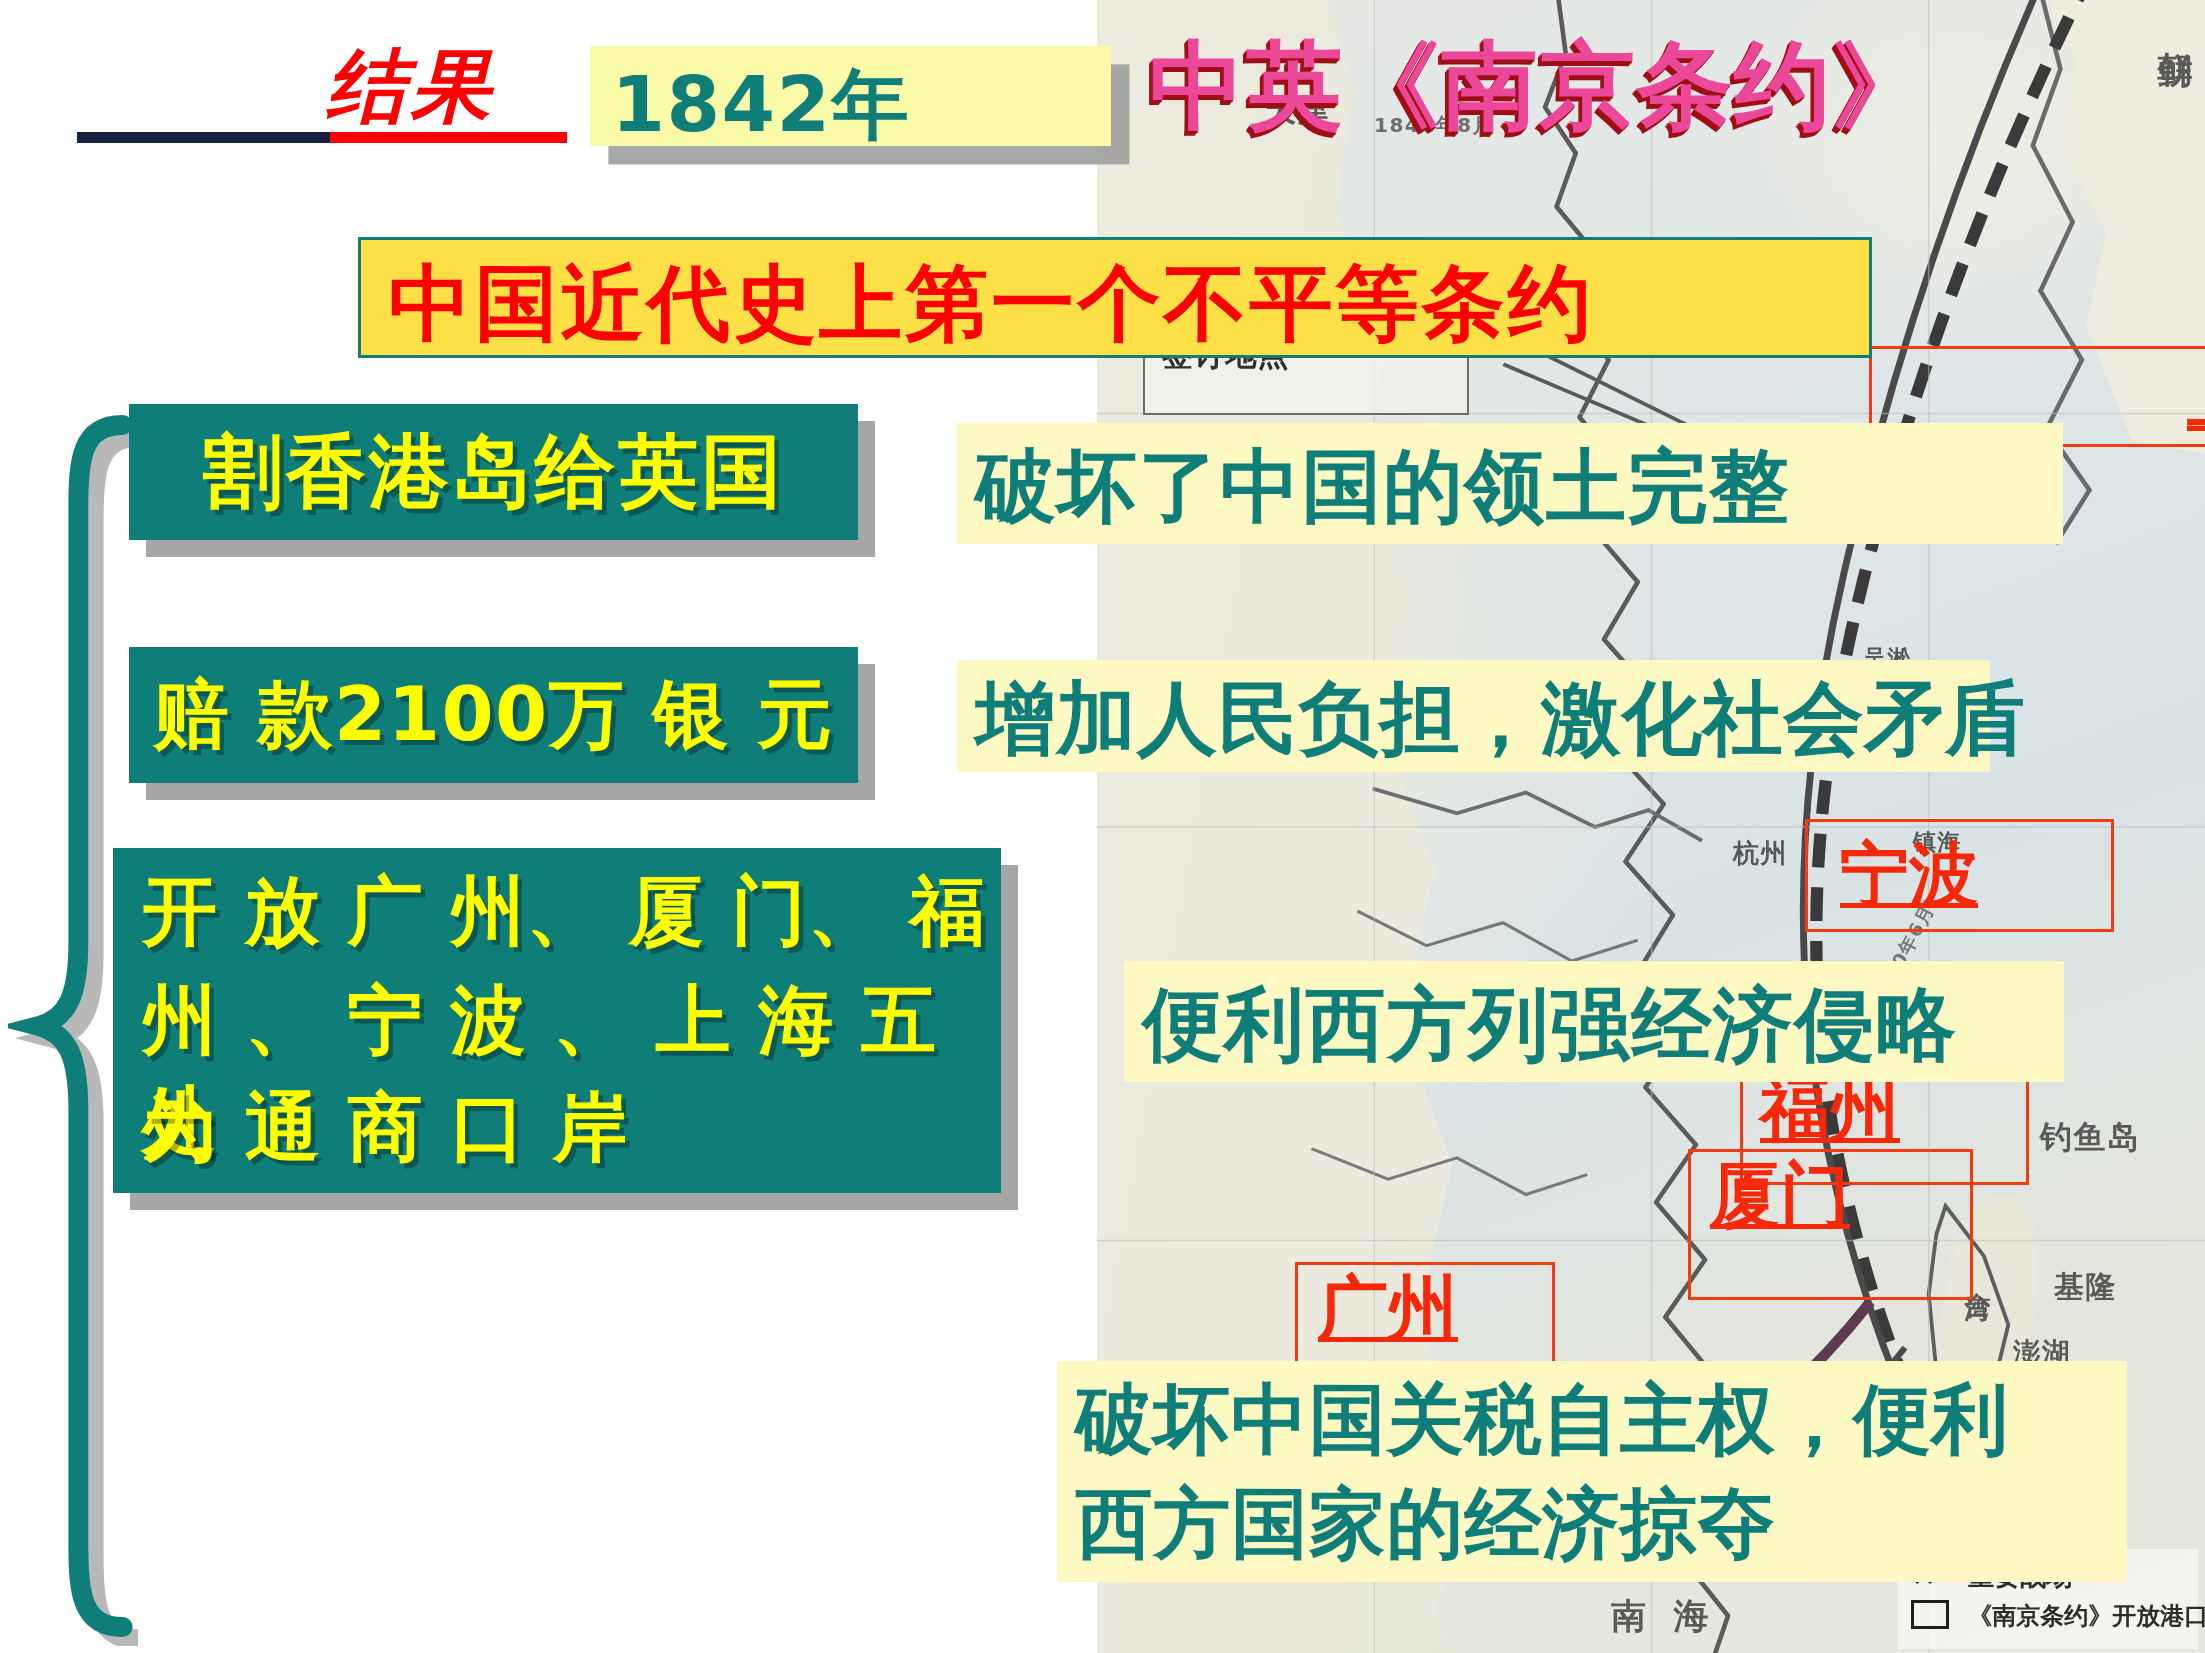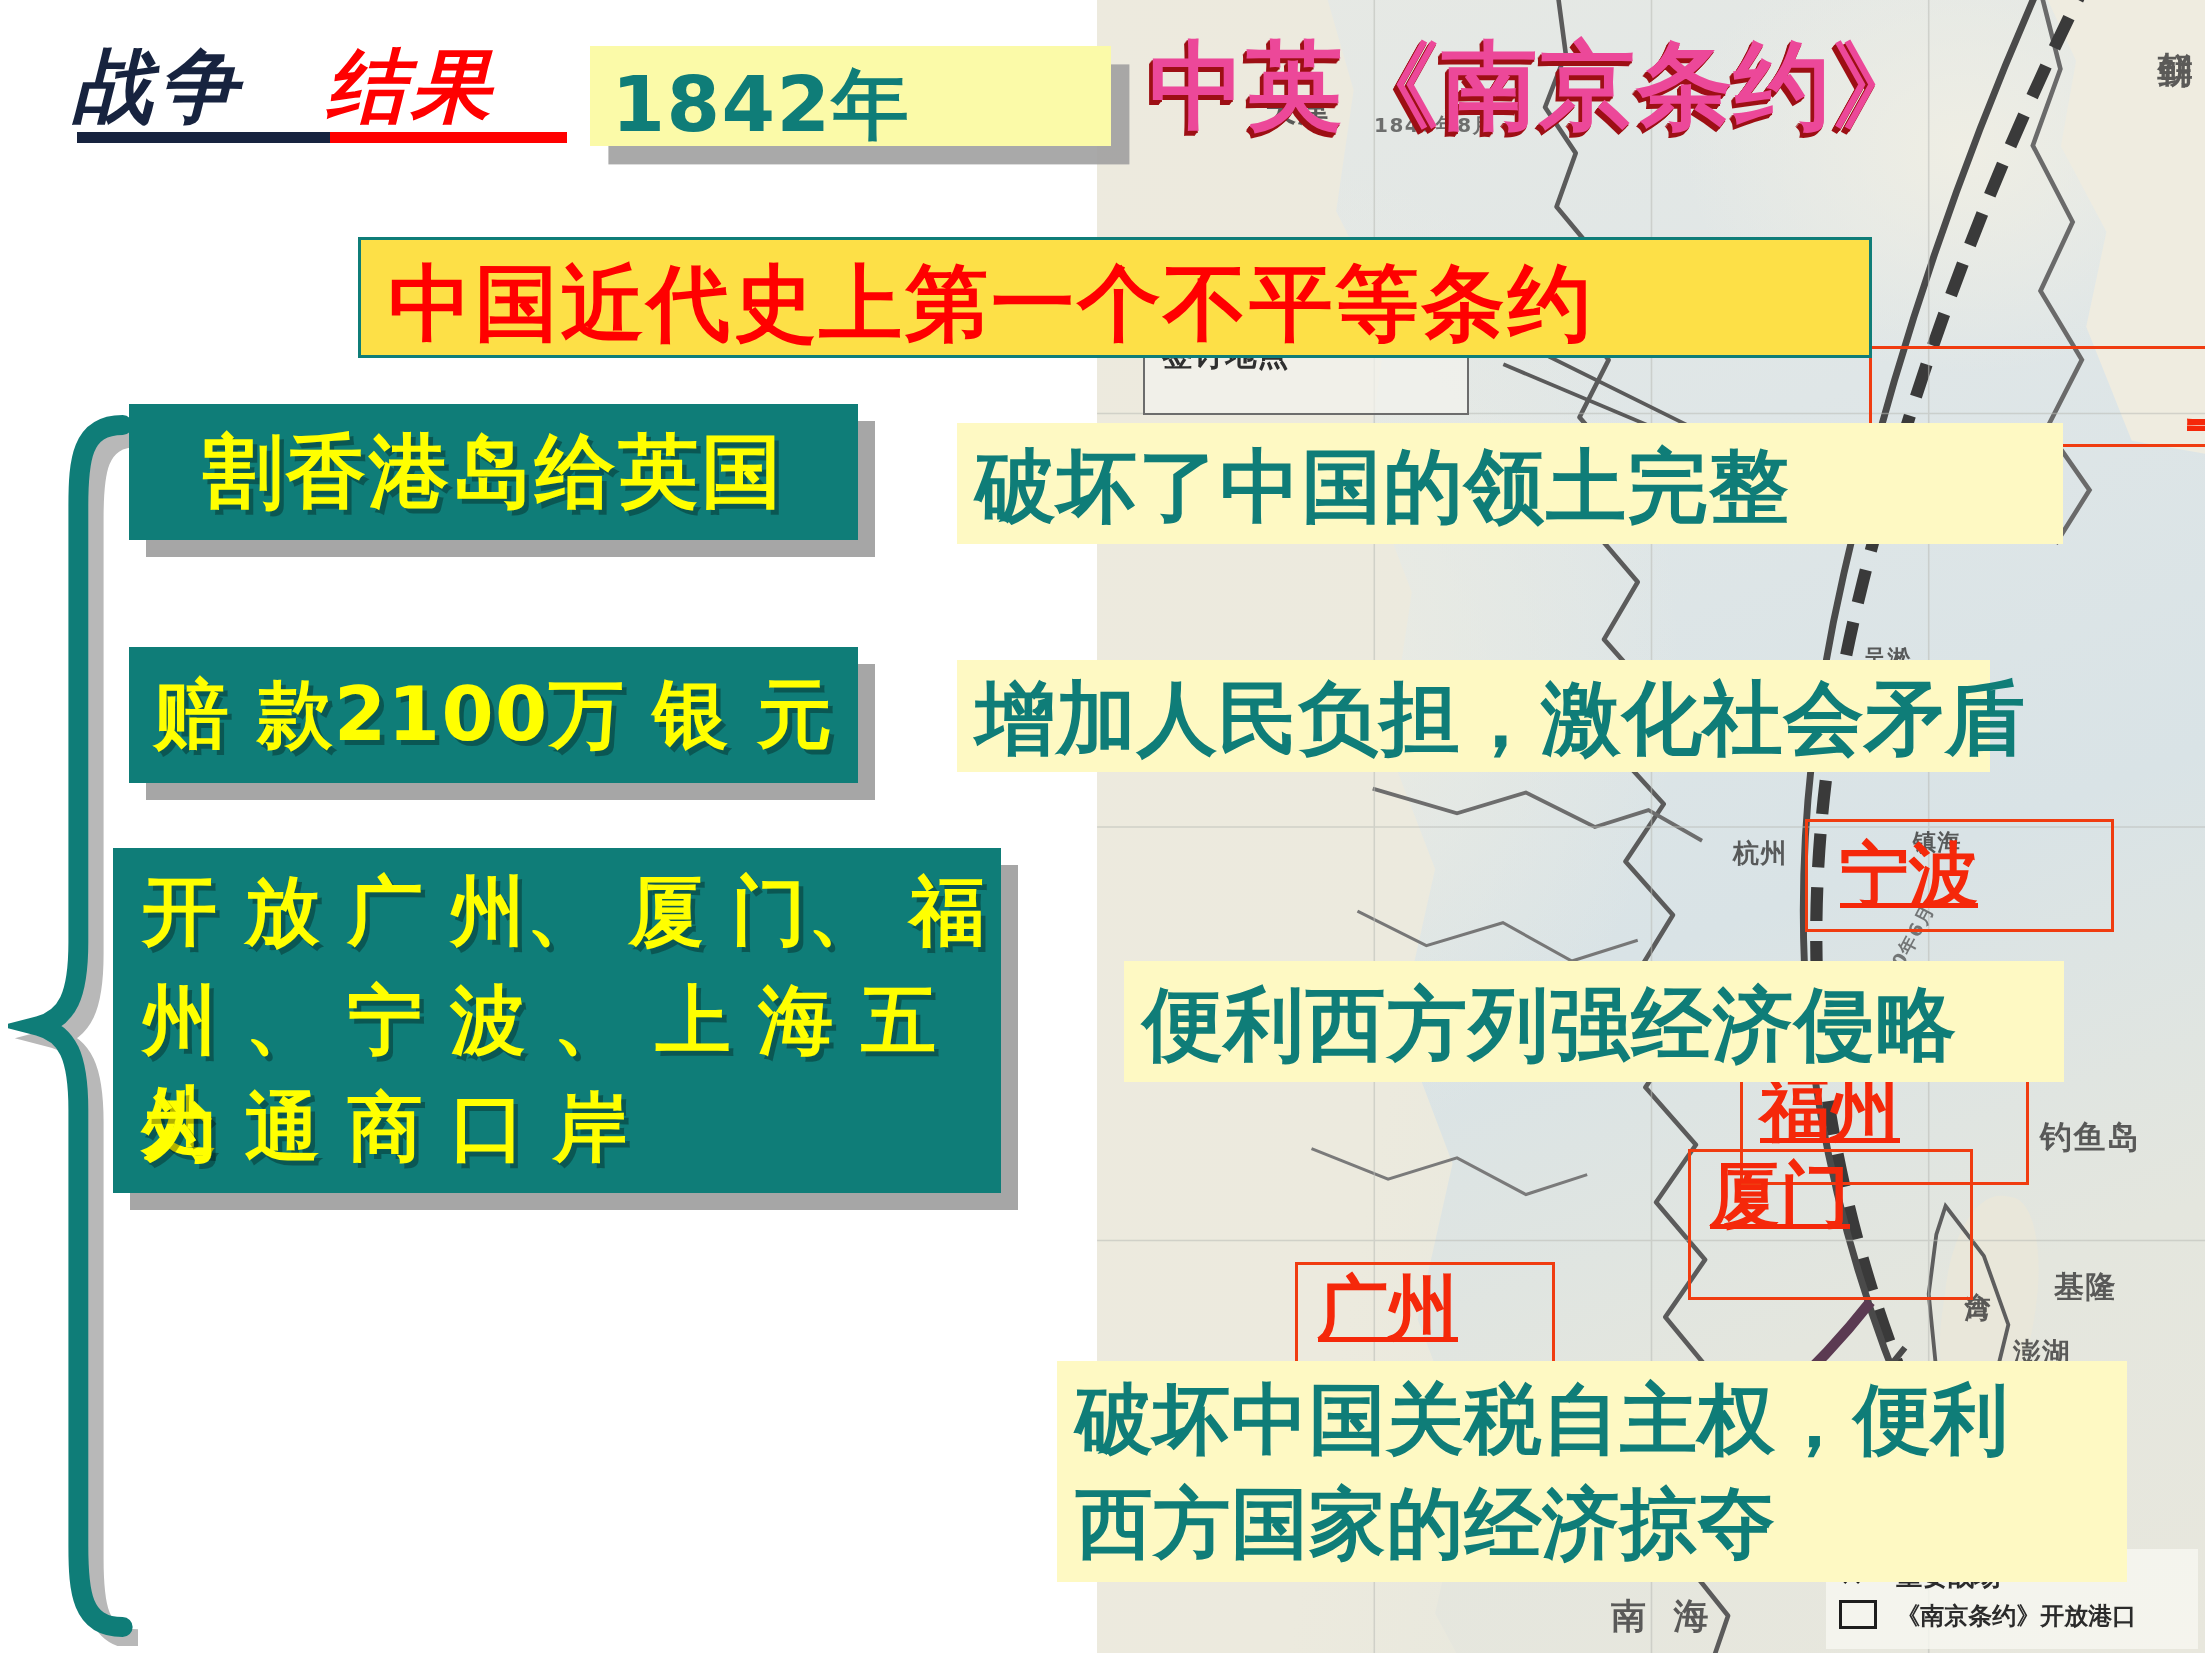--- a/index.html
+++ b/index.html
@@ -29,21 +29,21 @@
 
   .maptxt{position:absolute;color:#3b3b3b;font-weight:bold;
           font-family:"DejaVu Sans","Liberation Sans",sans-serif;
           writing-mode:vertical-rl;letter-spacing:1.5px;opacity:.82;}
   .maptxt.h{writing-mode:horizontal-tb;}
 
   .callout{position:absolute;border:2.3px solid #6c6c6c;background:rgba(243,243,237,.72);}
   .callout .ct{position:absolute;left:17px;top:7.7px;color:#2f2f2f;font-weight:bold;
                font-size:31px;line-height:1.12;letter-spacing:0.8px;white-space:nowrap;}
 
-  .legend{position:absolute;right:7.7px;bottom:4.6px;width:372px;height:100px;
+  .legend{position:absolute;right:7.7px;bottom:4.6px;width:300px;height:100px;
           background:rgba(247,247,241,.80);}
   .legend .row{position:absolute;color:#2b2b2b;font-weight:bold;font-size:26px;white-space:nowrap;}
   .lg-x{position:absolute;left:10.7px;top:6.1px;width:34px;height:34px;color:#1d1d1d;font-size:35px;
         line-height:34px;font-weight:bold;}
   .lg-sq{position:absolute;left:12.3px;top:51px;width:32px;height:23px;border:3.8px solid #1d1d1d;}
 
   
   .portbox{position:absolute;border:3.1px solid #f03c10;}
   .portlab{position:absolute;color:#f5280a;font-weight:bold;white-space:nowrap;
            font-family:"DejaVu Sans","Liberation Sans",sans-serif;
@@ -176,21 +176,20 @@
     <div class="portlab" style="left:663px;top:1063px;font-size:70px;">福州</div>
 
     <div class="portbox" style="left:591px;top:1149px;width:279px;height:145px;"></div>
     <div class="portlab" style="left:613px;top:1149px;font-size:70px;">厦门</div>
 
     <div class="portbox" style="left:198px;top:1262px;width:254px;height:98px;"></div>
     <div class="portlab" style="left:221px;top:1262px;font-size:70px;">广州</div>
   </div>
 
   <div class="wartitle">
-    <span class="wt1">战争</span>
     <span class="wt2">结果</span>
     <span class="wtline1"></span>
     <span class="wtline2"></span>
   </div>
 
   <div class="yearbox">
     <div class="tx">1842年</div>
   </div>
 
   <div class="maintitle">中英《南京条约》</div>

